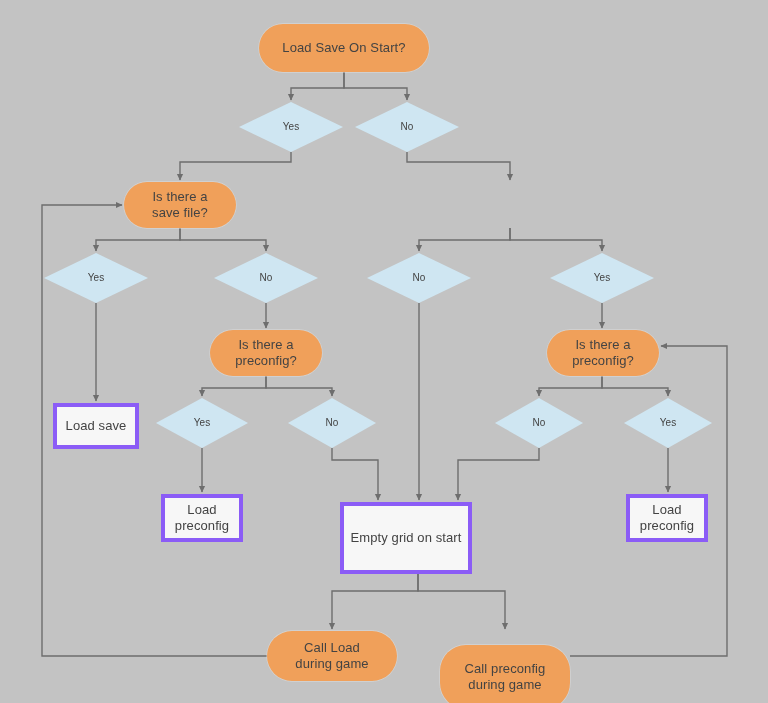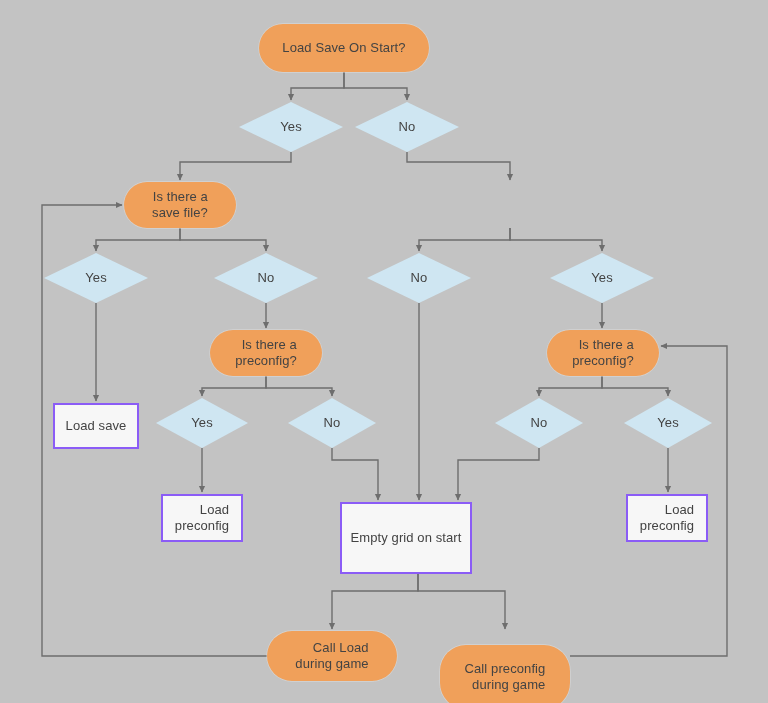--- a/index.html
+++ b/index.html
@@ -27,54 +27,54 @@
     width: 768px;
     height: 703px;
     pointer-events: none;
   }
   .node {
     position: absolute;
     box-sizing: border-box;
     display: flex;
     align-items: center;
     justify-content: center;
-    text-align: right;
+    text-align: center;
     color: #434343;
     font-size: 13px;
     line-height: 16px;
     letter-spacing: 0.1px;
     white-space: pre-line;
     z-index: 3;
   }
   .node.pill {
     background: #f0a05a;
     border-radius: 26px;
     box-shadow: 0 0 0 0.7px rgba(225,225,225,0.55);
   }
   .node.rect {
     background: #f7f7f7;
-    border: 2px solid #8b5cf6;
+    border: 4px solid #8b5cf6;
   }
   .node.diamond-wrap {
     background: transparent;
   }
   .diamond-shape {
     position: absolute;
     left: 0;
     top: 0;
     width: 100%;
     height: 100%;
     background: #cfe6f2;
     clip-path: polygon(50% 0%, 100% 50%, 50% 100%, 0% 50%);
     z-index: 0;
   }
   .diamond-label {
     position: relative;
     z-index: 1;
-    font-size: 13px;
+    font-size: 10px;
     color: #434343;
   }
 </style>
 </head>
 <body>
 
 <div id="canvas">
 
   <svg id="connectors" viewBox="0 0 768 703" width="768" height="703" xmlns="http://www.w3.org/2000/svg">
     <defs>

